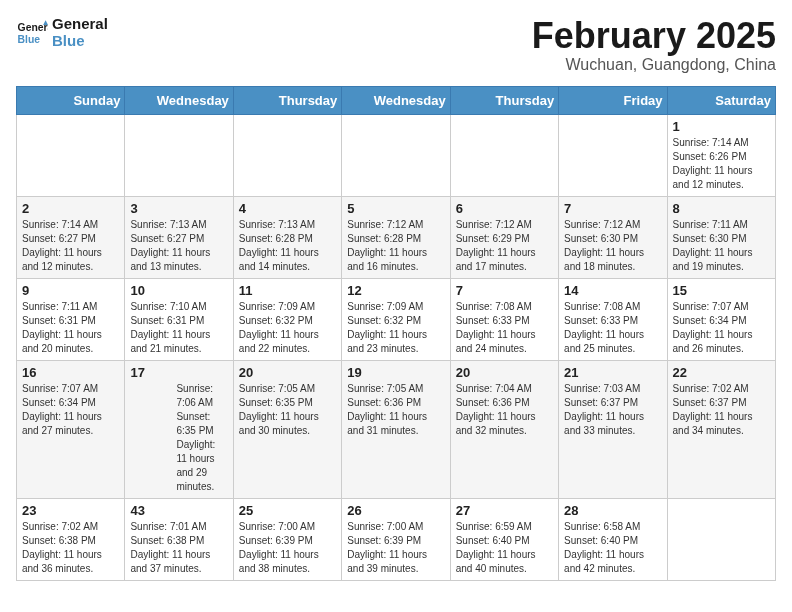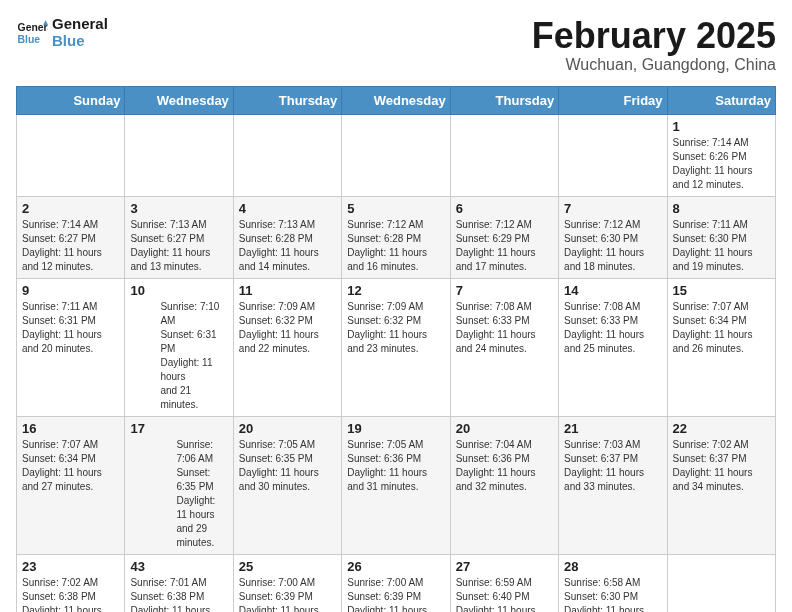--- a/index.html
+++ b/index.html
@@ -182,21 +182,21 @@
       <tr>
         <td>
           <span class="day-num">9</span>
           <div class="day-info" style="white-space: pre-line;">Sunrise: 7:11 AM
 Sunset: 6:31 PM
 Daylight: 11 hours
 and 20 minutes.</div>
         </td>
         <td>
           <span class="day-num">10</span>
-          <div class="day-info" style="white-space: pre-line; margin-left: 30px;">Sunrise: 7:10 AM
+          <div class="day-info" style="white-space: pre-line;">Sunrise: 7:10 AM
 Sunset: 6:31 PM
 Daylight: 11 hours
 and 21 minutes.</div>
         </td>
         <td>
           <span class="day-num">11</span>
           <div class="day-info" style="white-space: pre-line;">Sunrise: 7:09 AM
 Sunset: 6:32 PM
 Daylight: 11 hours
 and 22 minutes.</div>
@@ -313,20 +313,20 @@
         <td>
           <span class="day-num">27</span>
           <div class="day-info" style="white-space: pre-line;">Sunrise: 6:59 AM
 Sunset: 6:40 PM
 Daylight: 11 hours
 and 40 minutes.</div>
         </td>
         <td>
           <span class="day-num">28</span>
           <div class="day-info" style="white-space: pre-line;">Sunrise: 6:58 AM
-Sunset: 6:30 PM
+Sunset: 6:40 PM
 Daylight: 11 hours
 and 42 minutes.</div>
         </td>
         <td class="empty-cell"></td>
       </tr>
     </tbody>
 </table>
 
 </body></html>

